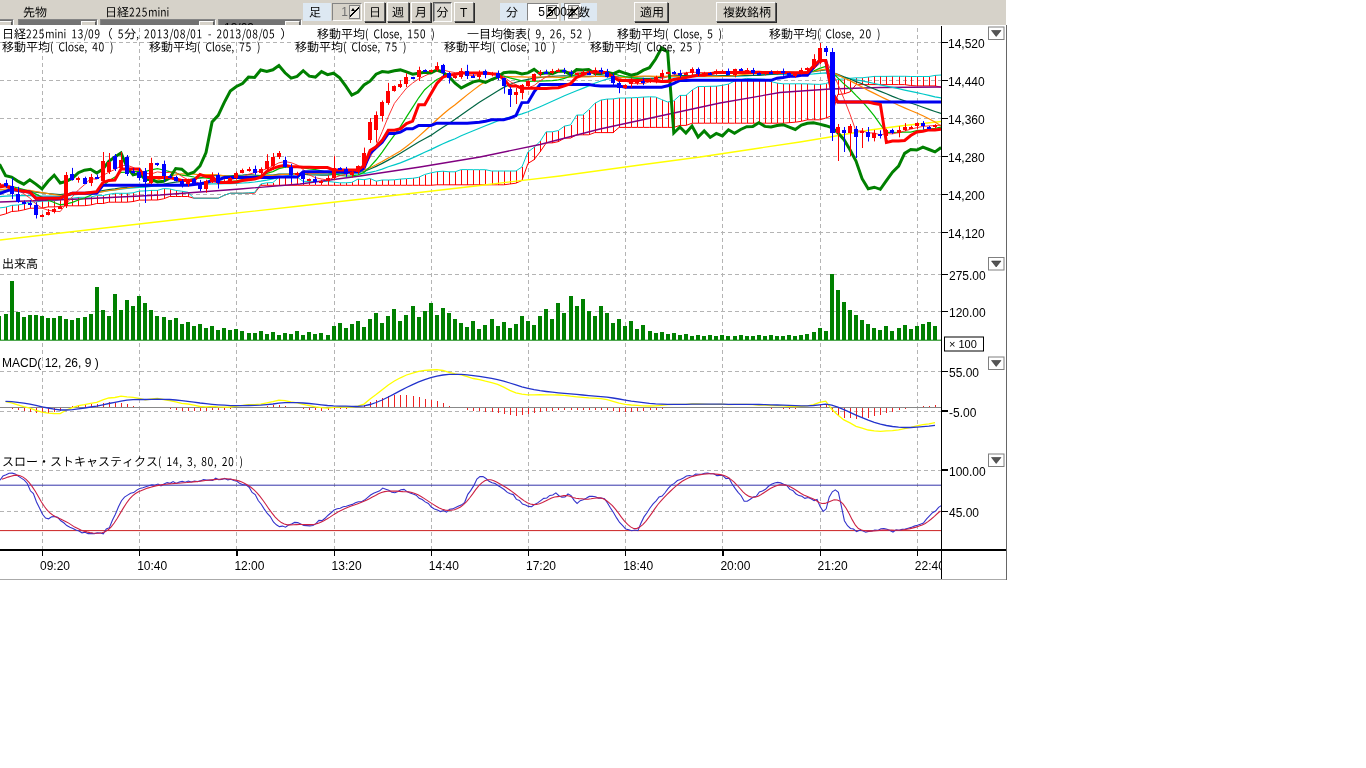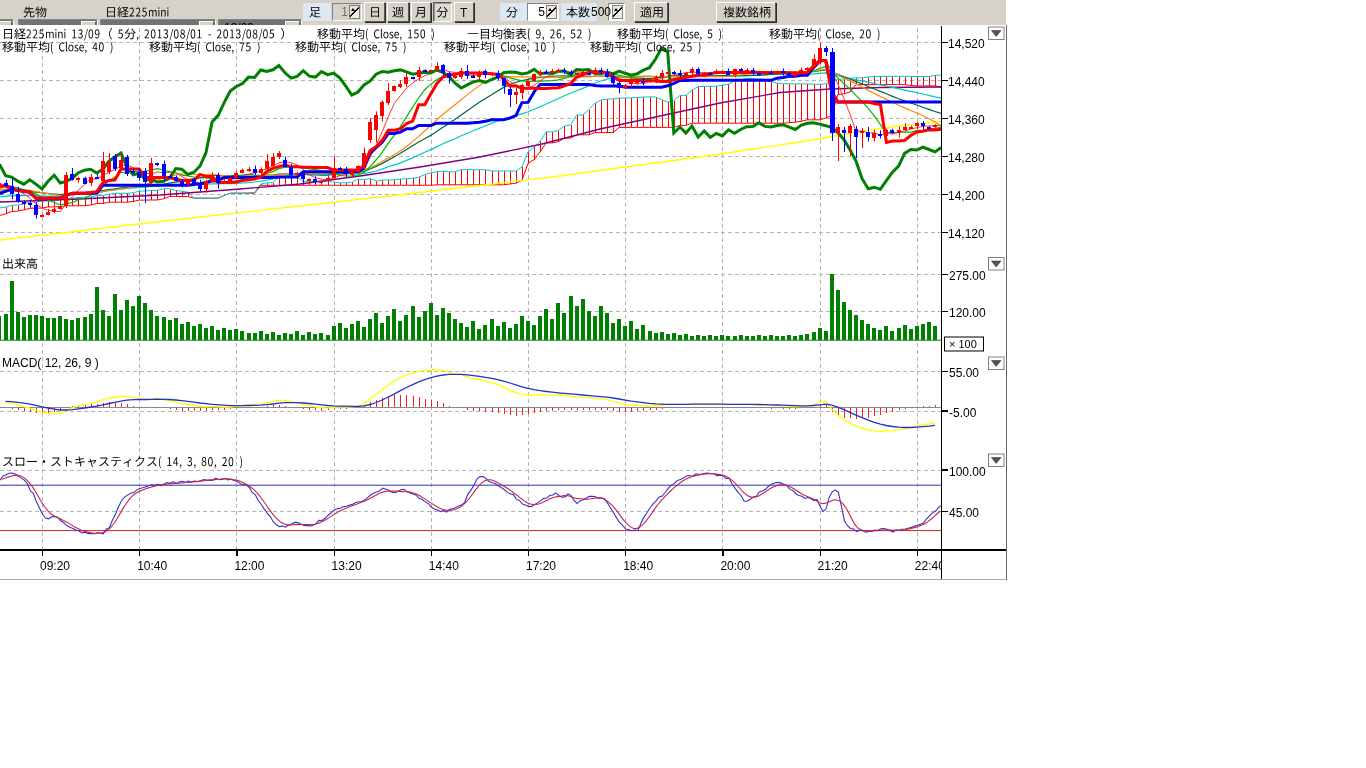--- a/index.html
+++ b/index.html
@@ -52,21 +52,21 @@
 <div class="tbtn" style="left:387px;width:22px"></div>
 <div class="tbtn" style="left:411px;width:20px"></div>
 <div class="tbtn pressed" style="left:433px;width:19px"></div>
 <div class="tbtn" style="left:454px;width:20px"></div>
 <div class="lbl" style="left:500px;width:28px"></div>
 <div class="spin" style="left:527px;width:32px">
         <span class="sval">5</span>
         <span class="sbtn"></span>
       </div>
 <div class="lbl" style="left:561px;width:36px"></div>
-<div class="spin" style="left:608px;width:17px">
+<div class="spin" style="left:564px;width:17px">
         <span class="sval">500</span>
         <span class="sbtn"></span>
       </div>
 <div class="tbtn" style="left:634px;width:34px"></div>
 <div class="tbtn" style="left:716px;width:60px"></div>
 <svg width="1007" height="25" viewBox="0 0 1007 25" style="position:absolute;left:0;top:0">
         <g transform="translate(23,16.5) scale(0.0120,-0.0120)" fill="#000">
           <path d="M593 358H665V40Q665 18 673 12Q681 5 710 5Q717 5 735 5Q752 5 773 5Q795 5 813 5Q832 5 840 5Q859 5 869 16Q878 27 882 59Q886 91 888 157Q896 151 907 145Q919 139 932 134Q944 130 954 127Q950 51 940 10Q930 -31 908 -47Q886 -63 846 -63Q838 -63 818 -63Q798 -63 774 -63Q750 -63 730 -63Q710 -63 703 -63Q659 -63 635 -54Q612 -45 602 -22Q593 1 593 41ZM62 408H940V338H62ZM226 682H868V612H226ZM326 355H401Q394 278 377 211Q361 144 328 88Q295 33 238 -11Q182 -54 94 -85Q90 -75 82 -64Q74 -53 65 -42Q57 -31 48 -24Q130 1 182 39Q234 76 263 125Q292 174 306 231Q320 289 326 355ZM248 815 320 800Q305 744 282 681Q260 619 230 561Q201 503 165 459Q157 464 146 471Q135 477 124 483Q113 489 104 493Q138 535 166 591Q194 646 215 705Q236 763 248 815ZM464 839H536V385H464ZM1535 840 1601 827Q1583 745 1555 668Q1527 592 1491 527Q1456 461 1413 412Q1408 418 1398 426Q1387 433 1377 441Q1366 449 1358 453Q1400 499 1434 560Q1467 621 1493 692Q1519 763 1535 840ZM1881 671H1950Q1950 671 1950 664Q1949 656 1949 648Q1949 639 1948 633Q1940 462 1931 344Q1922 225 1912 150Q1903 74 1890 32Q1878 -10 1863 -29Q1848 -49 1832 -57Q1816 -64 1793 -67Q1773 -70 1743 -69Q1712 -69 1679 -67Q1678 -51 1673 -30Q1669 -10 1659 4Q1694 1 1722 1Q1751 0 1765 0Q1778 0 1786 3Q1795 6 1803 16Q1815 30 1826 70Q1837 110 1847 184Q1856 259 1864 374Q1873 489 1881 654ZM1526 671H1910V603H1496ZM1630 650 1685 622Q1663 534 1625 443Q1588 352 1538 274Q1489 196 1431 145Q1421 156 1405 168Q1390 180 1375 188Q1419 222 1458 274Q1498 325 1531 387Q1563 450 1589 517Q1614 584 1630 650ZM1773 644 1831 618Q1812 517 1781 417Q1751 317 1709 227Q1668 136 1616 62Q1563 -12 1499 -63Q1489 -52 1471 -40Q1454 -27 1438 -19Q1504 28 1557 99Q1611 171 1653 259Q1694 348 1724 446Q1754 545 1773 644ZM1036 284Q1083 296 1144 313Q1205 330 1273 351Q1341 371 1408 392L1418 329Q1323 298 1227 268Q1131 238 1055 214ZM1223 838H1290V-79H1223ZM1100 781 1162 772Q1155 705 1144 640Q1133 574 1119 517Q1104 459 1085 414Q1079 419 1069 425Q1059 431 1048 437Q1037 443 1030 446Q1049 489 1062 544Q1076 598 1085 659Q1094 720 1100 781ZM1105 634H1395V564H1094Z"></path>
         </g>
         <g transform="translate(105,16.5) scale(0.0120,-0.0120)" fill="#000">

